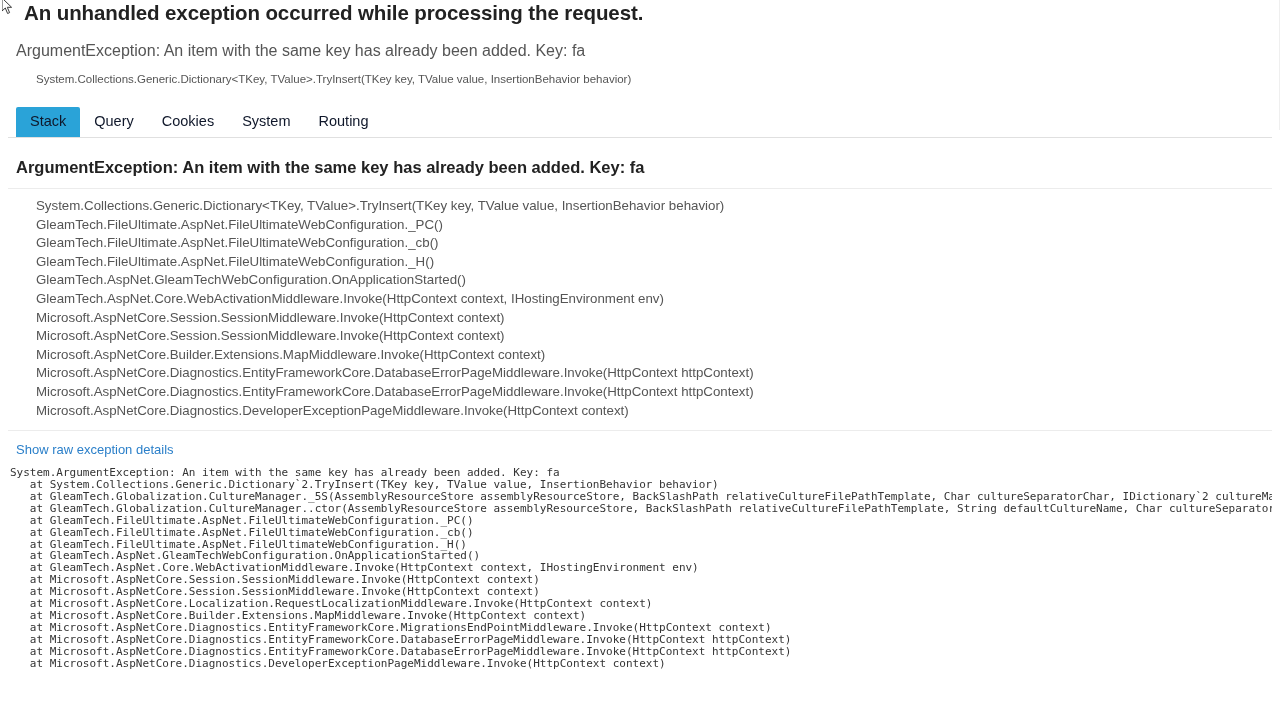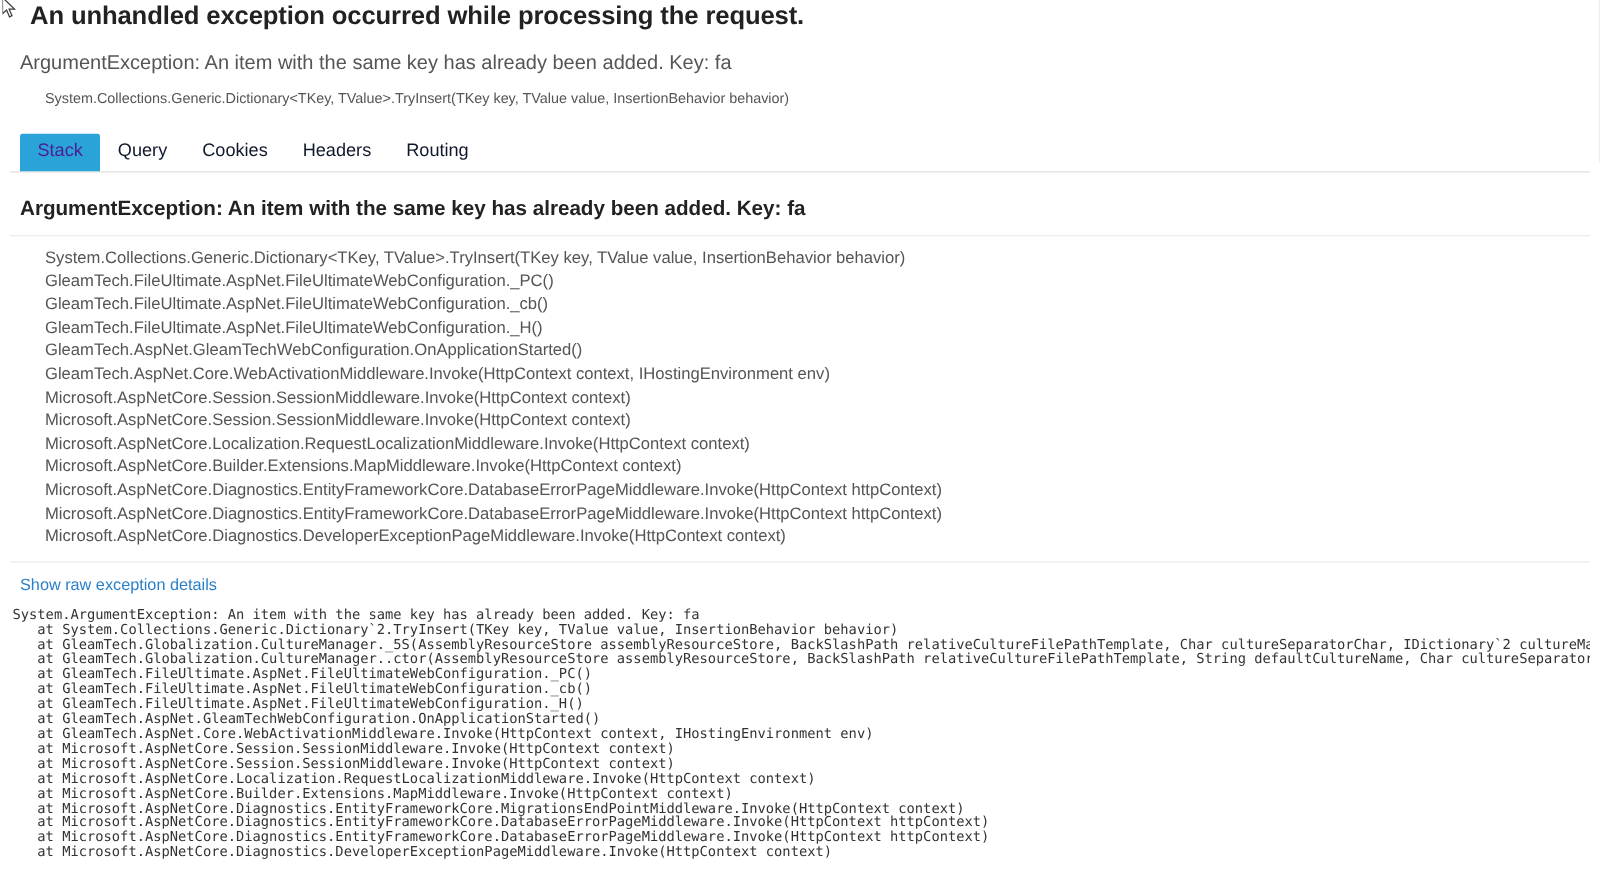--- a/index.html
+++ b/index.html
@@ -59,21 +59,21 @@
     padding: 4px 14px 6px 14px;
     line-height: 20px;
     cursor: pointer;
     user-select: none;
     background: transparent;
     border: none;
     font-family: "Liberation Sans", sans-serif;
   }
   .tab.active {
     background: #2aa3d8;
-    color: #4c1d95;
+    color: #0f172a;
     border-radius: 2px 2px 0 0;
     text-align: right;
   }
   h2.exname {
     font-size: 16.5px;
     font-weight: bold;
     color: #222222;
     margin: 0;
     padding: 18px 0 10px 8px;
     border-bottom: 1px solid #ececec;
@@ -142,36 +142,35 @@
   </svg>
 
   <div class="subtitle">ArgumentException: An item with the same key has already been added. Key: fa</div>
 
   <div class="subframe">System.Collections.Generic.Dictionary&lt;TKey, TValue&gt;.TryInsert(TKey key, TValue value, InsertionBehavior behavior)</div>
 
   <div class="tabs">
     <button class="tab active">Stack</button>
     <button class="tab">Query</button>
     <button class="tab">Cookies</button>
-    <button class="tab">Headers</button>
+    <button class="tab">System</button>
     <button class="tab">Routing</button>
   </div>
 
   <h2 class="exname">ArgumentException: An item with the same key has already been added. Key: fa</h2>
 
   <ul class="stack-list">
     <li>System.Collections.Generic.Dictionary&lt;TKey, TValue&gt;.TryInsert(TKey key, TValue value, InsertionBehavior behavior)</li>
     <li>GleamTech.FileUltimate.AspNet.FileUltimateWebConfiguration._PC()</li>
     <li>GleamTech.FileUltimate.AspNet.FileUltimateWebConfiguration._cb()</li>
     <li>GleamTech.FileUltimate.AspNet.FileUltimateWebConfiguration._H()</li>
     <li>GleamTech.AspNet.GleamTechWebConfiguration.OnApplicationStarted()</li>
     <li>GleamTech.AspNet.Core.WebActivationMiddleware.Invoke(HttpContext context, IHostingEnvironment env)</li>
     <li>Microsoft.AspNetCore.Session.SessionMiddleware.Invoke(HttpContext context)</li>
     <li>Microsoft.AspNetCore.Session.SessionMiddleware.Invoke(HttpContext context)</li>
-    <li>Microsoft.AspNetCore.Localization.RequestLocalizationMiddleware.Invoke(HttpContext context)</li>
     <li>Microsoft.AspNetCore.Builder.Extensions.MapMiddleware.Invoke(HttpContext context)</li>
     <li>Microsoft.AspNetCore.Diagnostics.EntityFrameworkCore.DatabaseErrorPageMiddleware.Invoke(HttpContext httpContext)</li>
     <li>Microsoft.AspNetCore.Diagnostics.EntityFrameworkCore.DatabaseErrorPageMiddleware.Invoke(HttpContext httpContext)</li>
     <li>Microsoft.AspNetCore.Diagnostics.DeveloperExceptionPageMiddleware.Invoke(HttpContext context)</li>
   </ul>
 
   <div class="raw-link-wrap">
     <a class="raw-link">Show raw exception details</a>
   </div>
 

